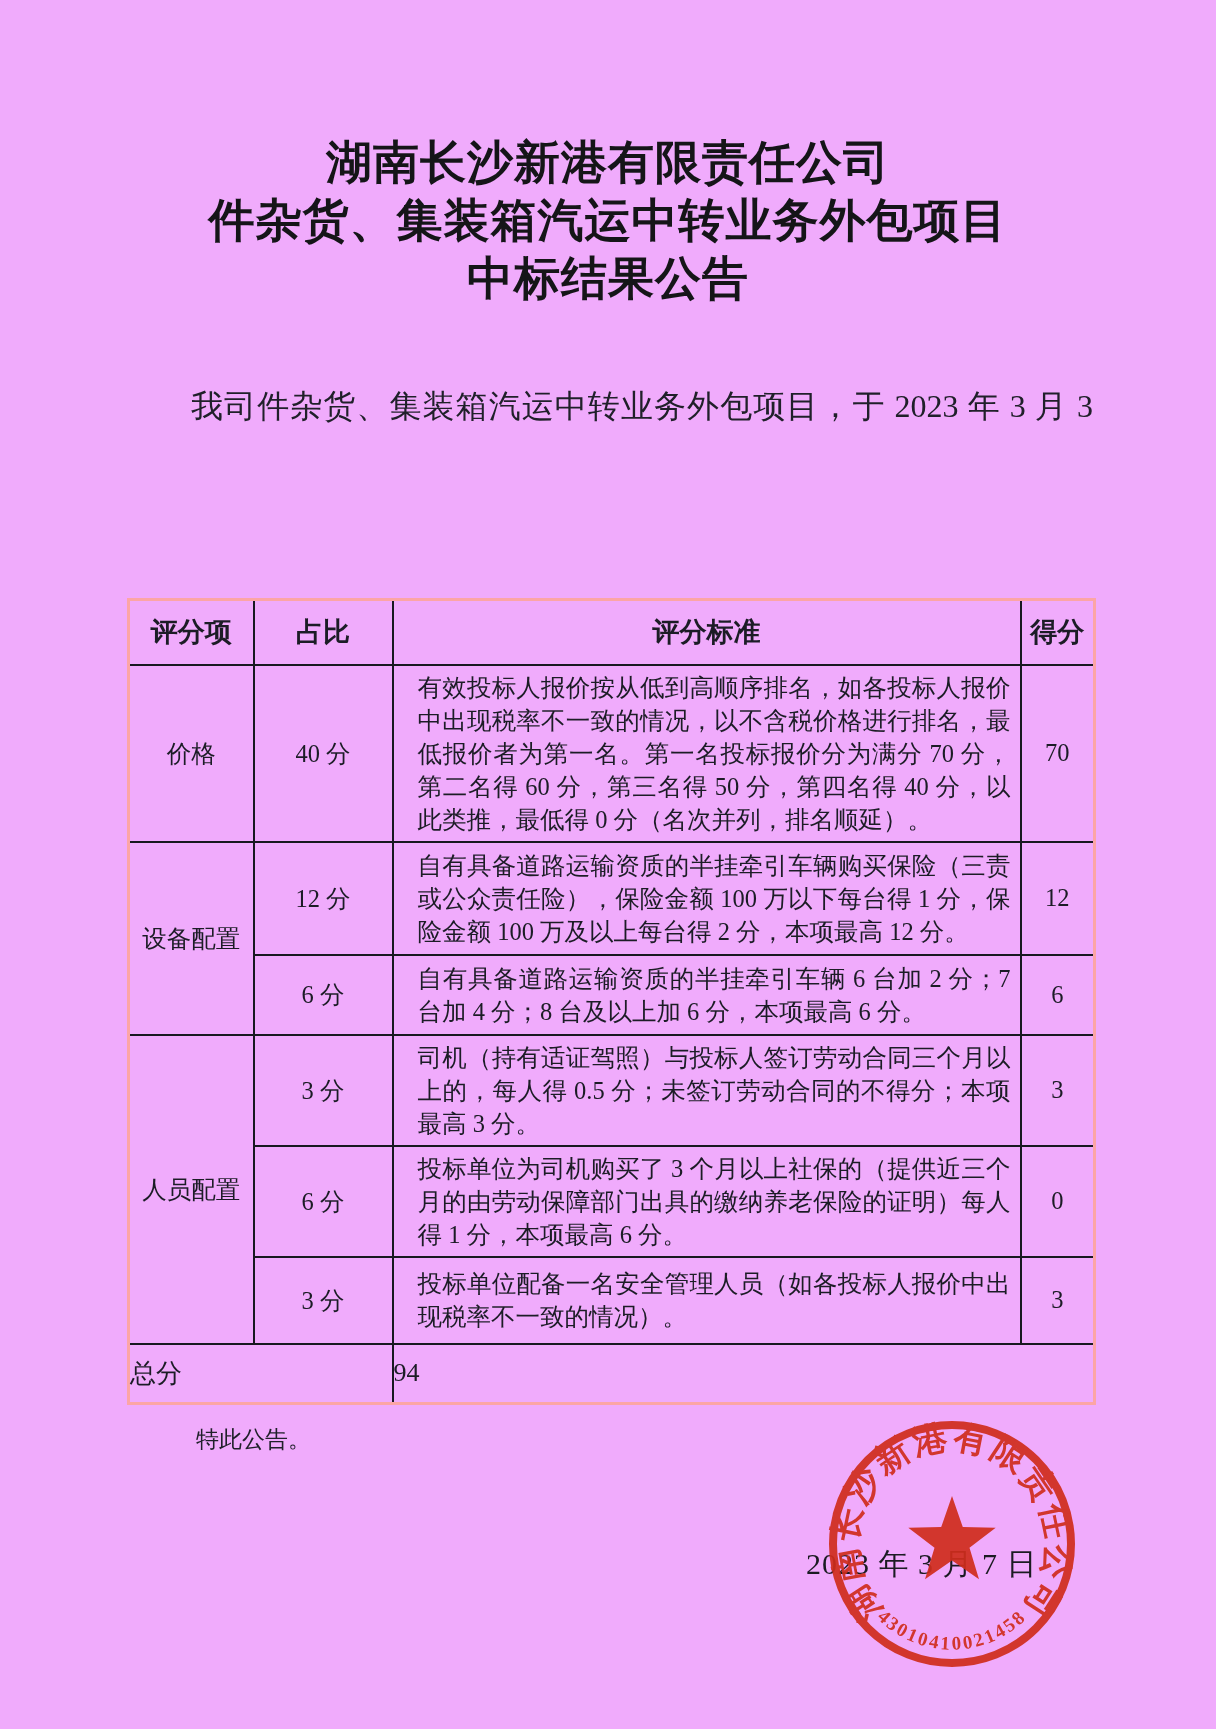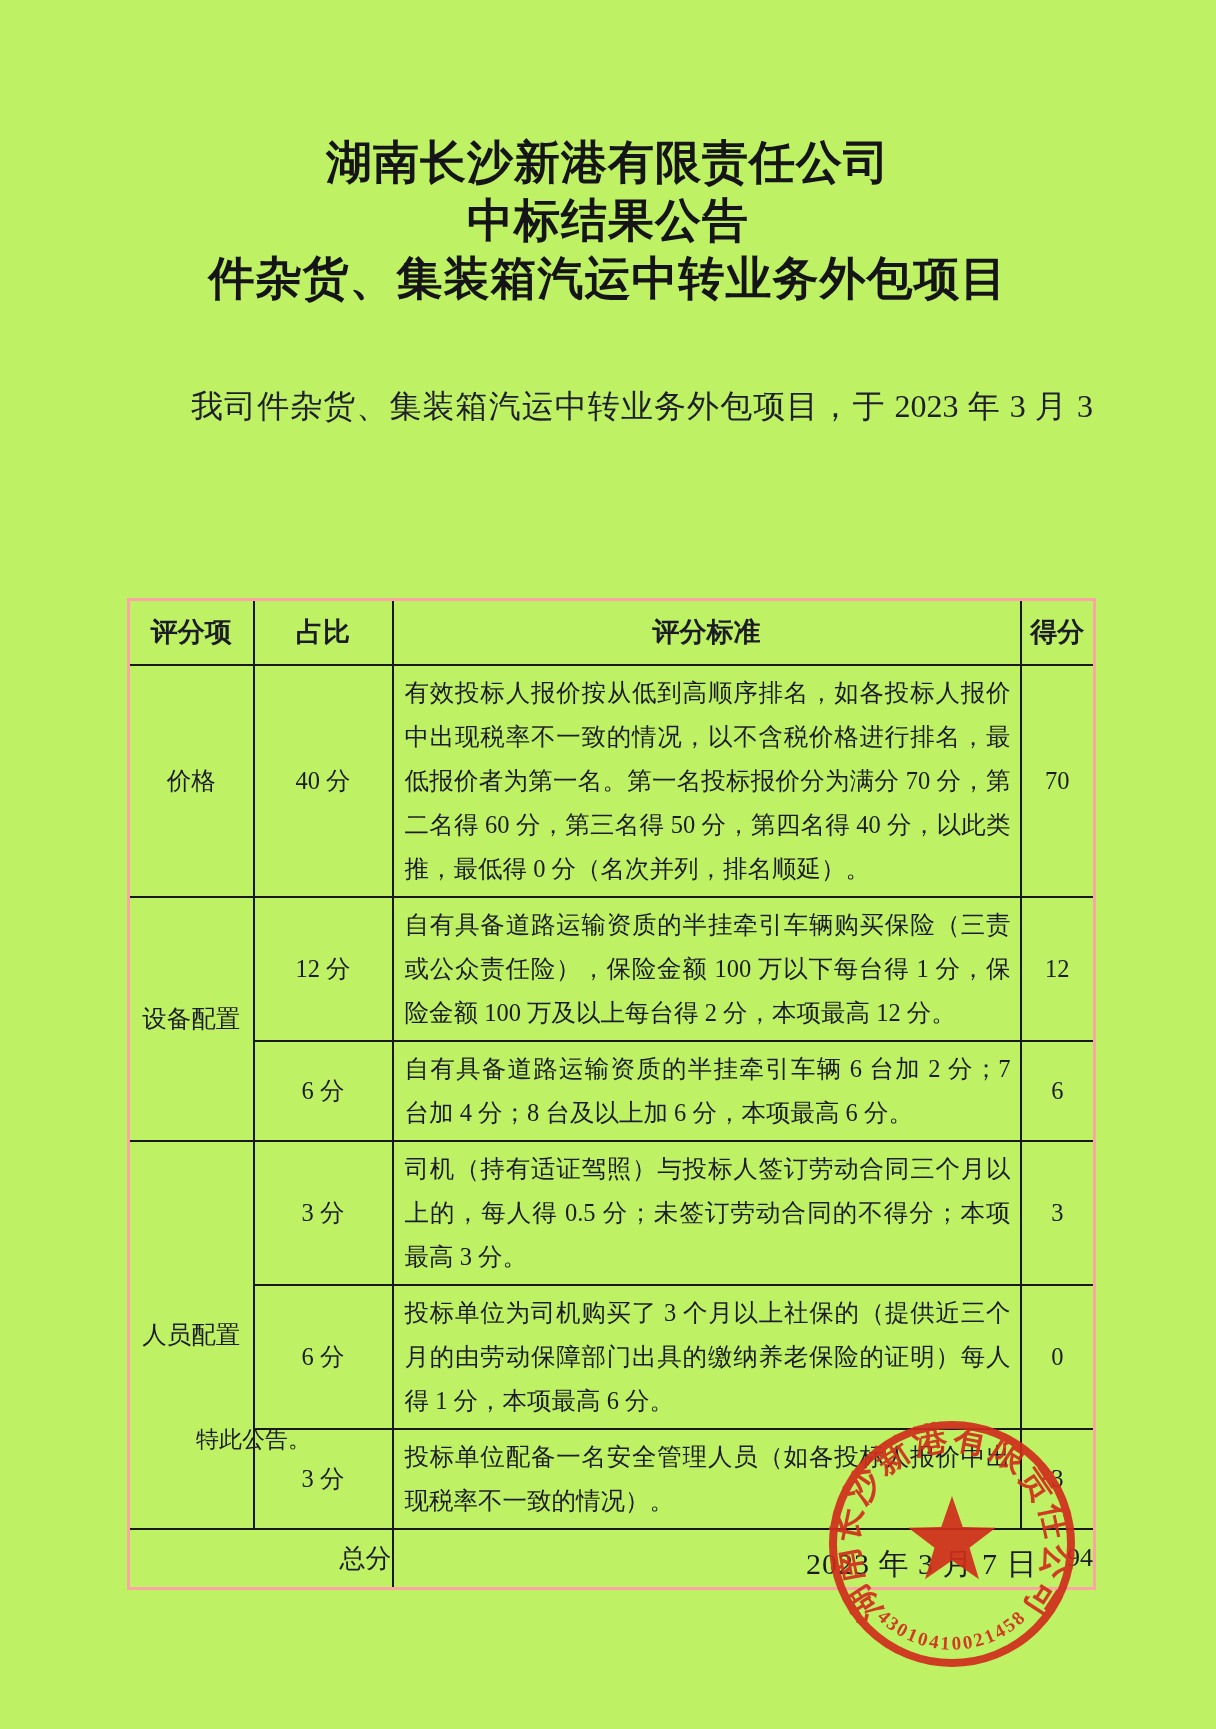--- a/index.html
+++ b/index.html
@@ -1,21 +1,21 @@
 <!DOCTYPE html>
 <html><head>
 <meta charset="utf-8">
 <style>
   * { margin: 0; padding: 0; box-sizing: border-box; }
   html, body { background: #ffffff; }
   .page {
     position: relative;
     width: 1216px;
     height: 1729px;
-    background: #bef264;
+    background: #f0abfc;
     font-family: "Liberation Serif", "DejaVu Serif", serif;
     color: #1e1e24;
     overflow: hidden;
   }
   .title-block {
     position: absolute;
     left: 0; top: 134px;
     width: 1216px;
     text-align: center;
   }
@@ -67,31 +67,31 @@
     font-weight: bold;
     text-align: center;
     height: 65px;
   }
   td.item, td.weight, td.score {
     text-align: center;
     border-radius: 24px;
   }
   td.criteria {
     text-align: justify;
-    line-height: 44px;
-    padding: 5px 9px 5px 11px;
+    line-height: 33px;
+    padding: 5px 9px 5px 24px;
   }
   tr.r1 { height: 174px; }
   tr.r2 { height: 113px; }
   tr.r3 { height: 80px; }
   tr.r4 { height: 110px; }
   tr.r5 { height: 110px; }
   tr.r6 { height: 87px; }
   tr.rfoot { height: 60px; }
-  td.total-label, td.total-value { text-align: right; font-size: 26px; }
+  td.total-label, td.total-value { text-align: left; font-size: 26px; }
 
   .closing {
     position: absolute;
     left: 196px; top: 1424px;
     font-size: 23px;
     color: #20202a;
   }
   .date-line {
     position: absolute;
     left: 806px; top: 1544px;
@@ -113,22 +113,22 @@
     font-weight: bold;
   }
 </style>
 </head>
 <body>
 
 <div class="page">
 
   <div class="title-block">
     <div class="title-line">湖南长沙新港有限责任公司</div>
+    <div class="title-line">件杂货、集装箱汽运中转业务外包项目</div>
     <div class="title-line">中标结果公告</div>
-    <div class="title-line">件杂货、集装箱汽运中转业务外包项目</div>
   </div>
 
   <div class="intro-block">
     <div class="intro-line justify indent">我司件杂货、集装箱汽运中转业务外包项目，于 2023 年 3 月 3</div>
   </div>
 
   <table class="score-table">
     <colgroup>
         <col class="c1">
         <col class="c2">

